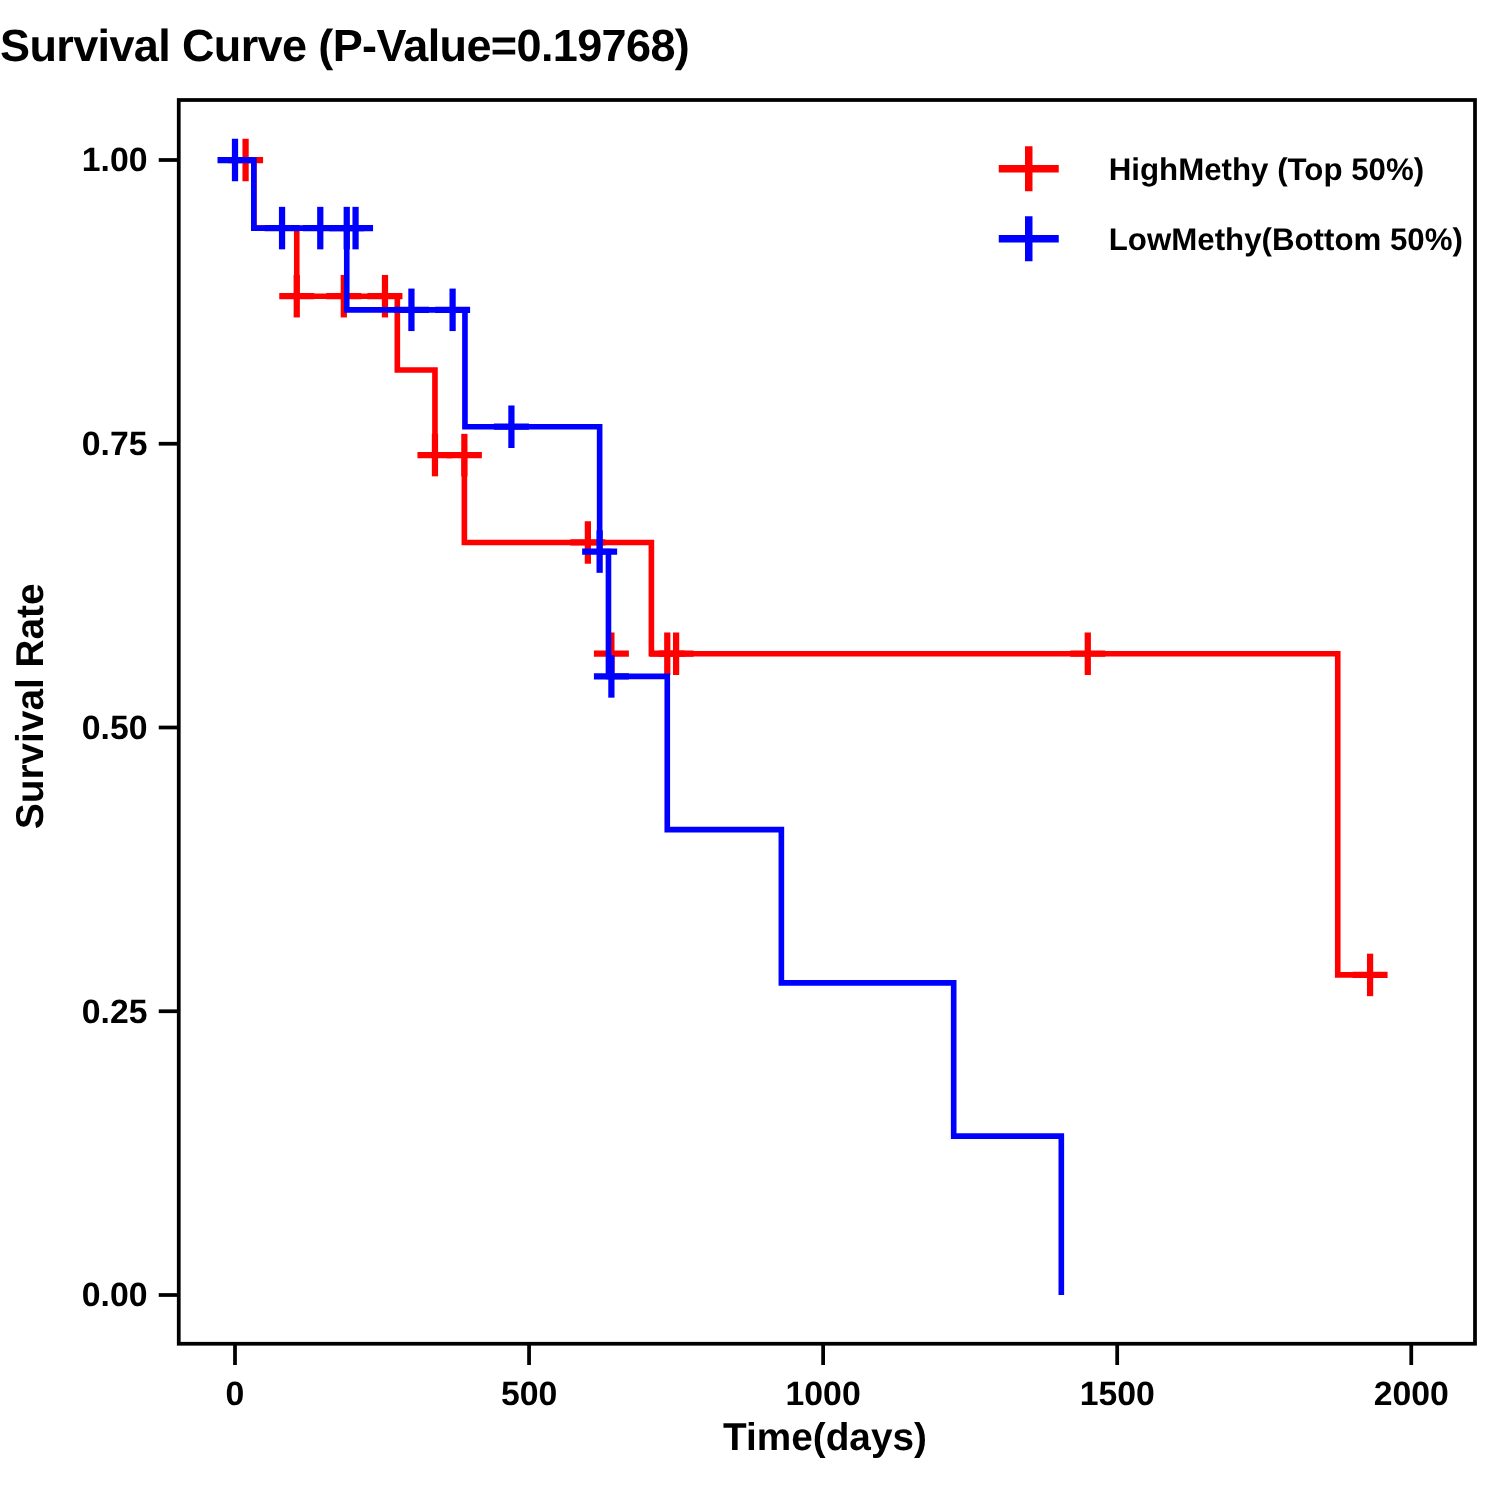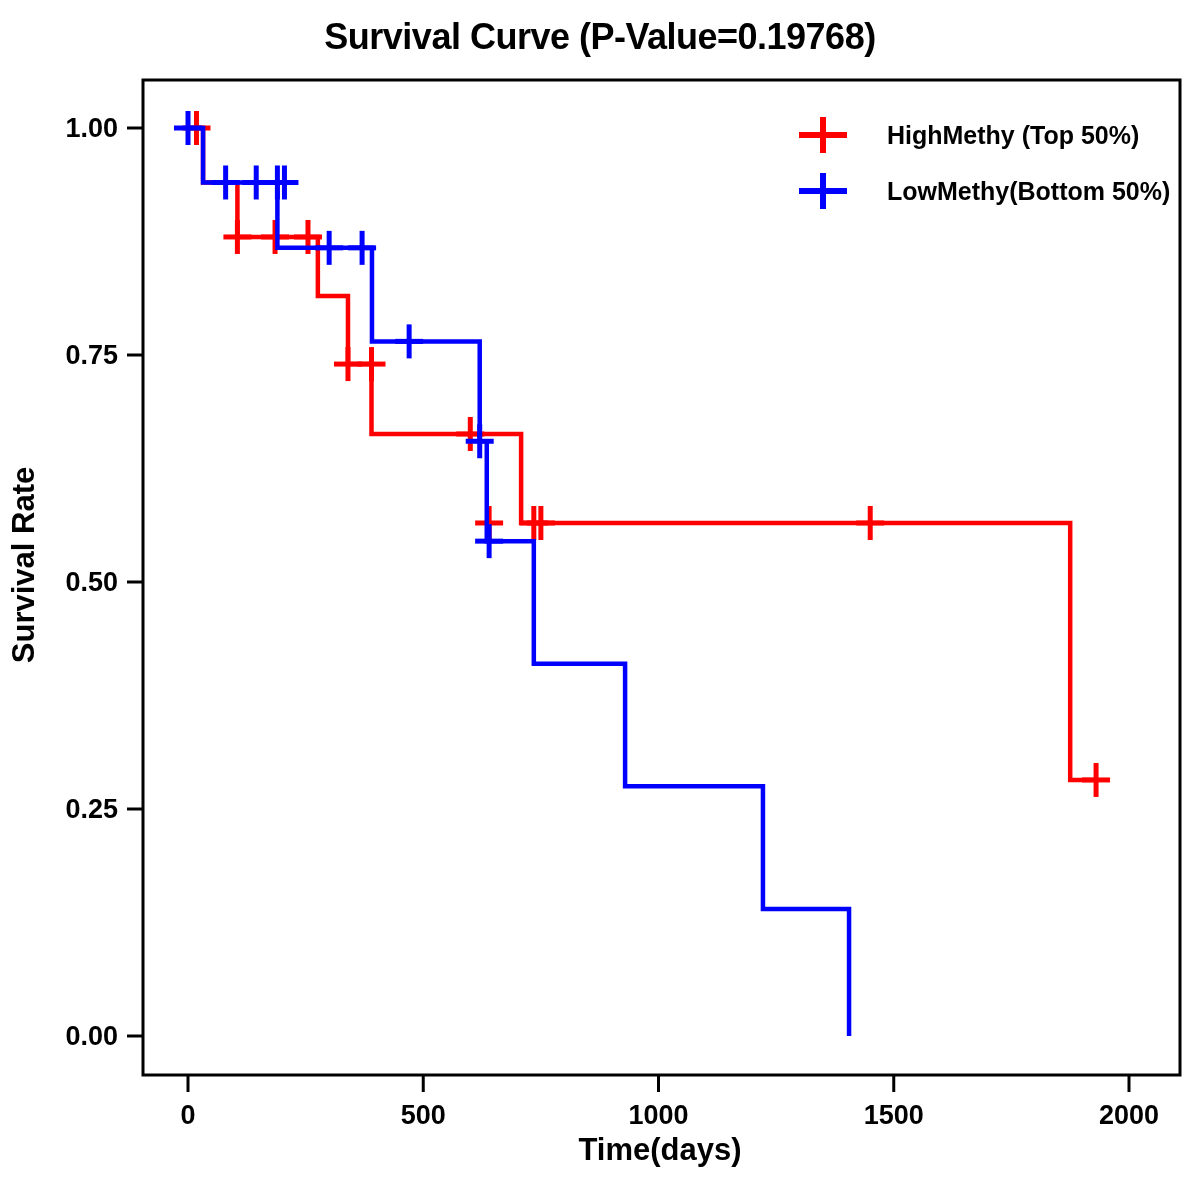--- a/index.html
+++ b/index.html
@@ -13,21 +13,20 @@
     height: 1200px;
     background: #ffffff;
     font-family: "Liberation Sans", sans-serif;
     overflow: hidden;
   }
   #chart-title {
     position: absolute;
     left: 0;
     top: 16px;
     width: 1200px;
-    text-align: center;
     font-size: 36px;
     font-weight: bold;
     color: #000000;
     letter-spacing: -0.5px;
   }
   #plot-svg {
     position: absolute;
     left: 0;
     top: 0;
   }

